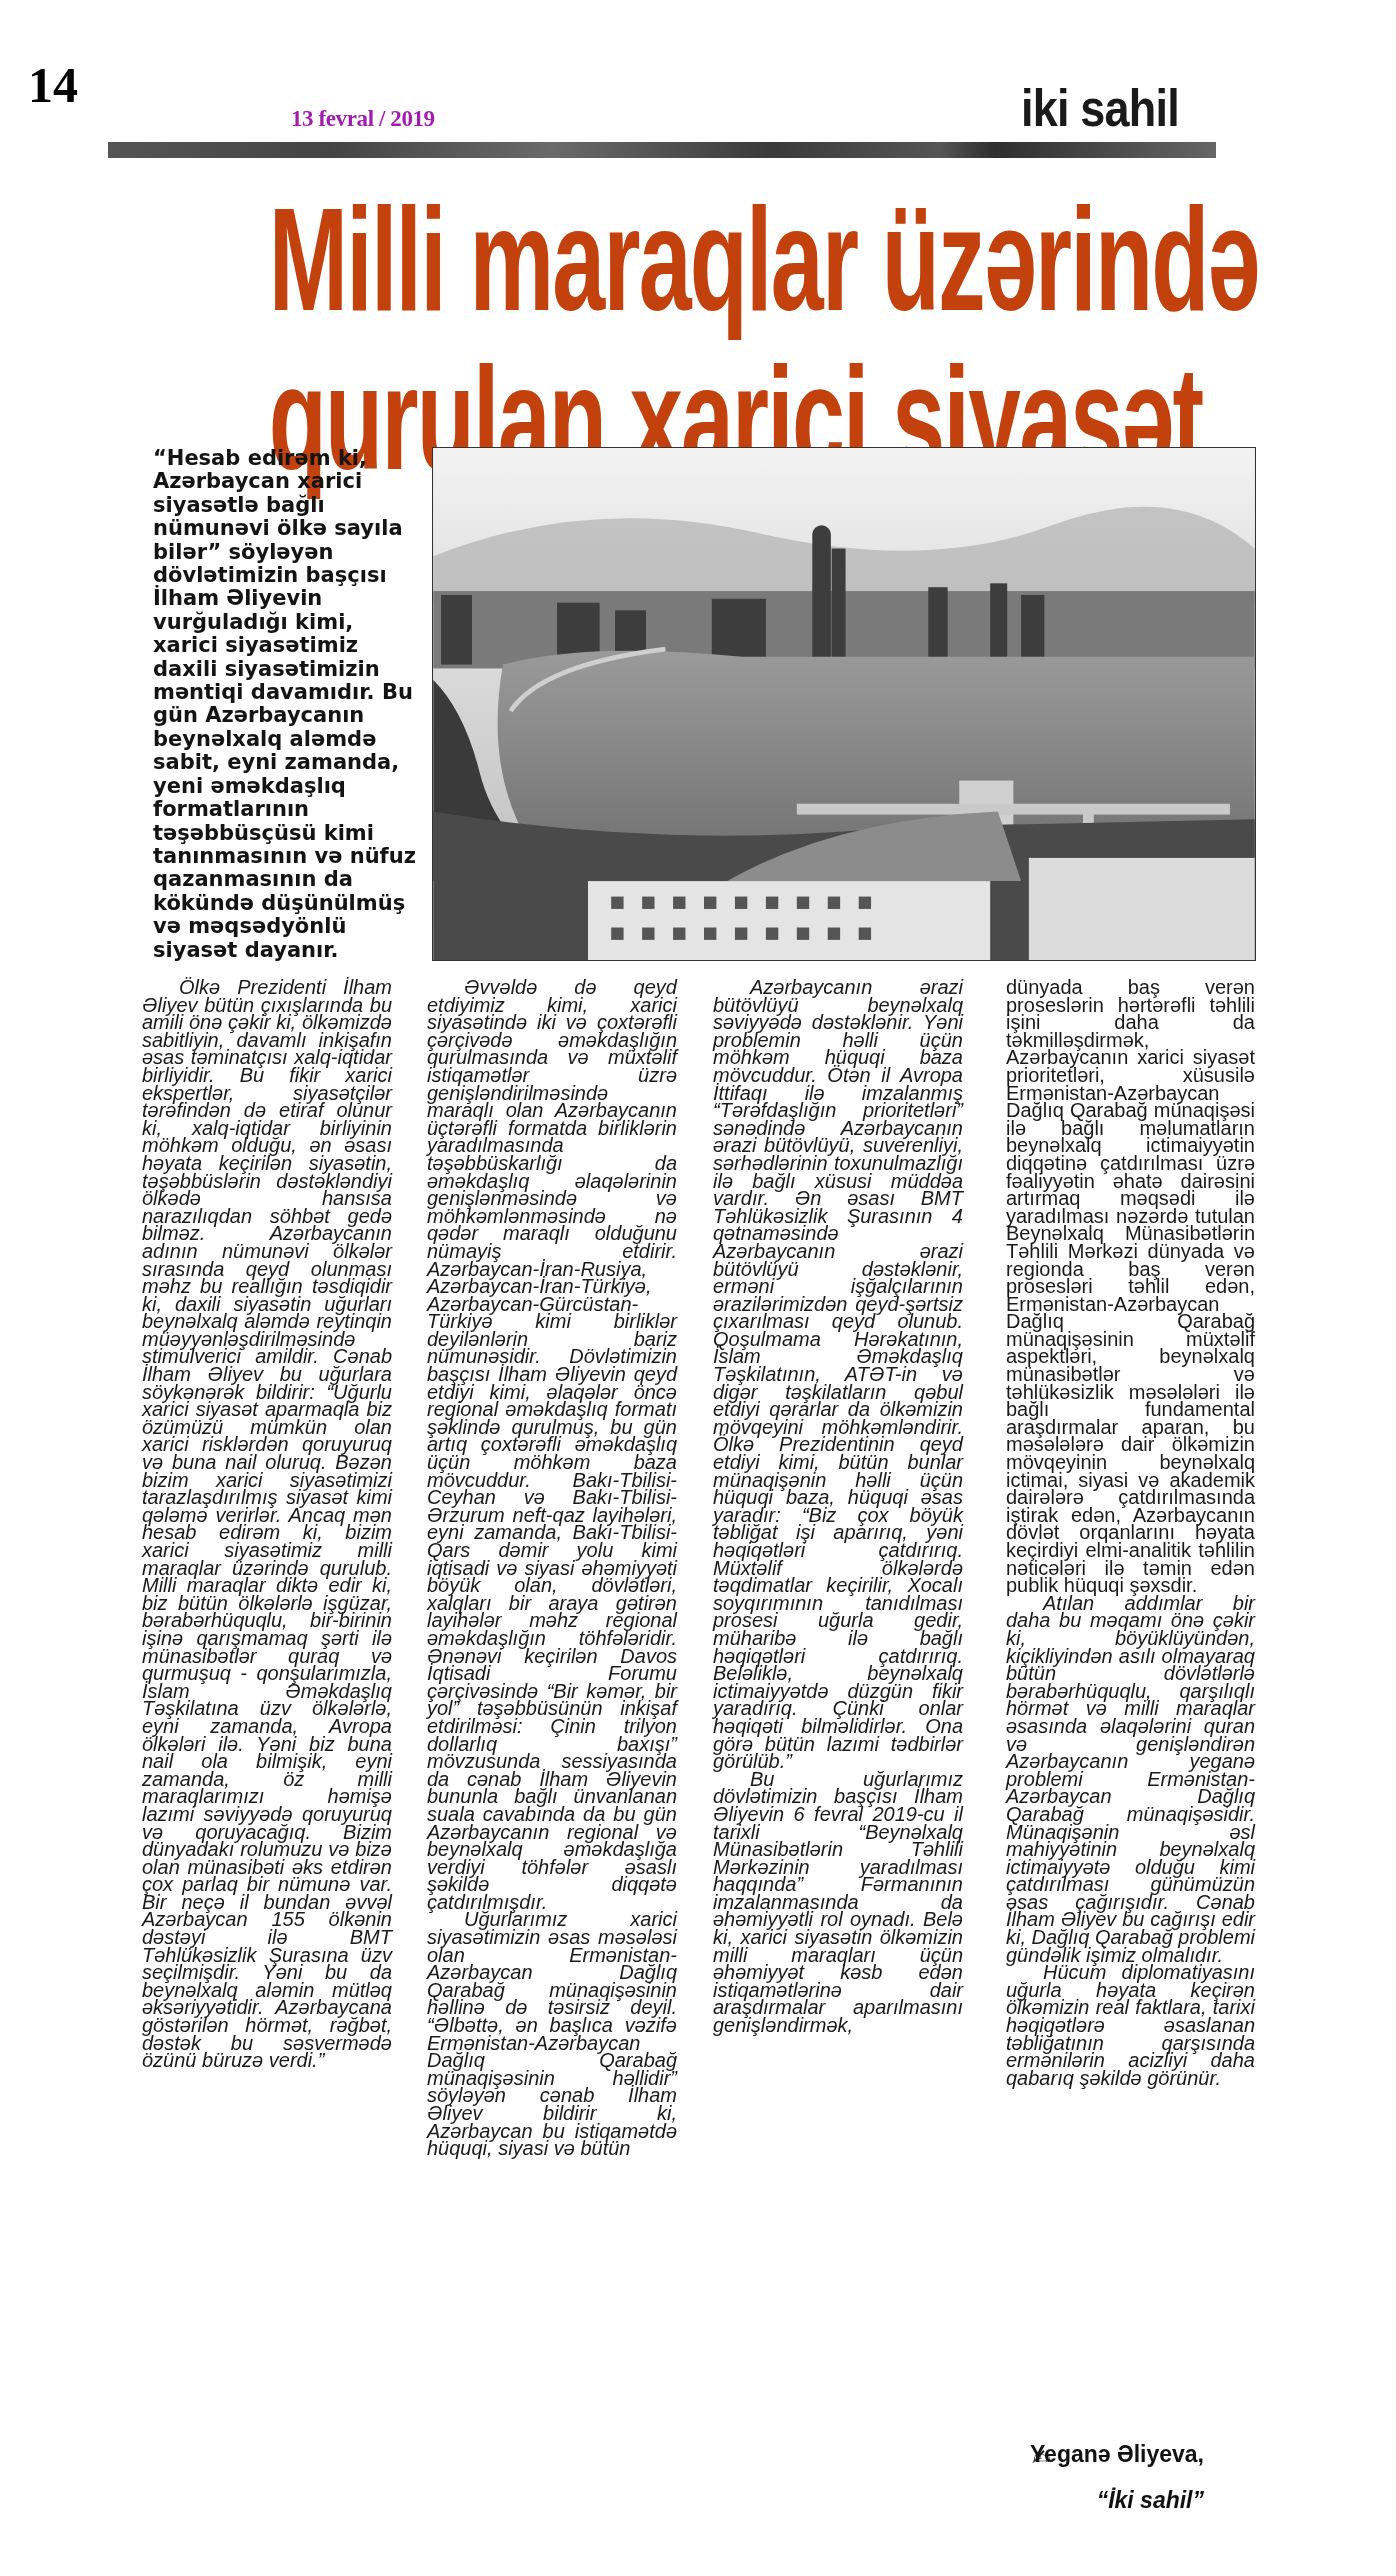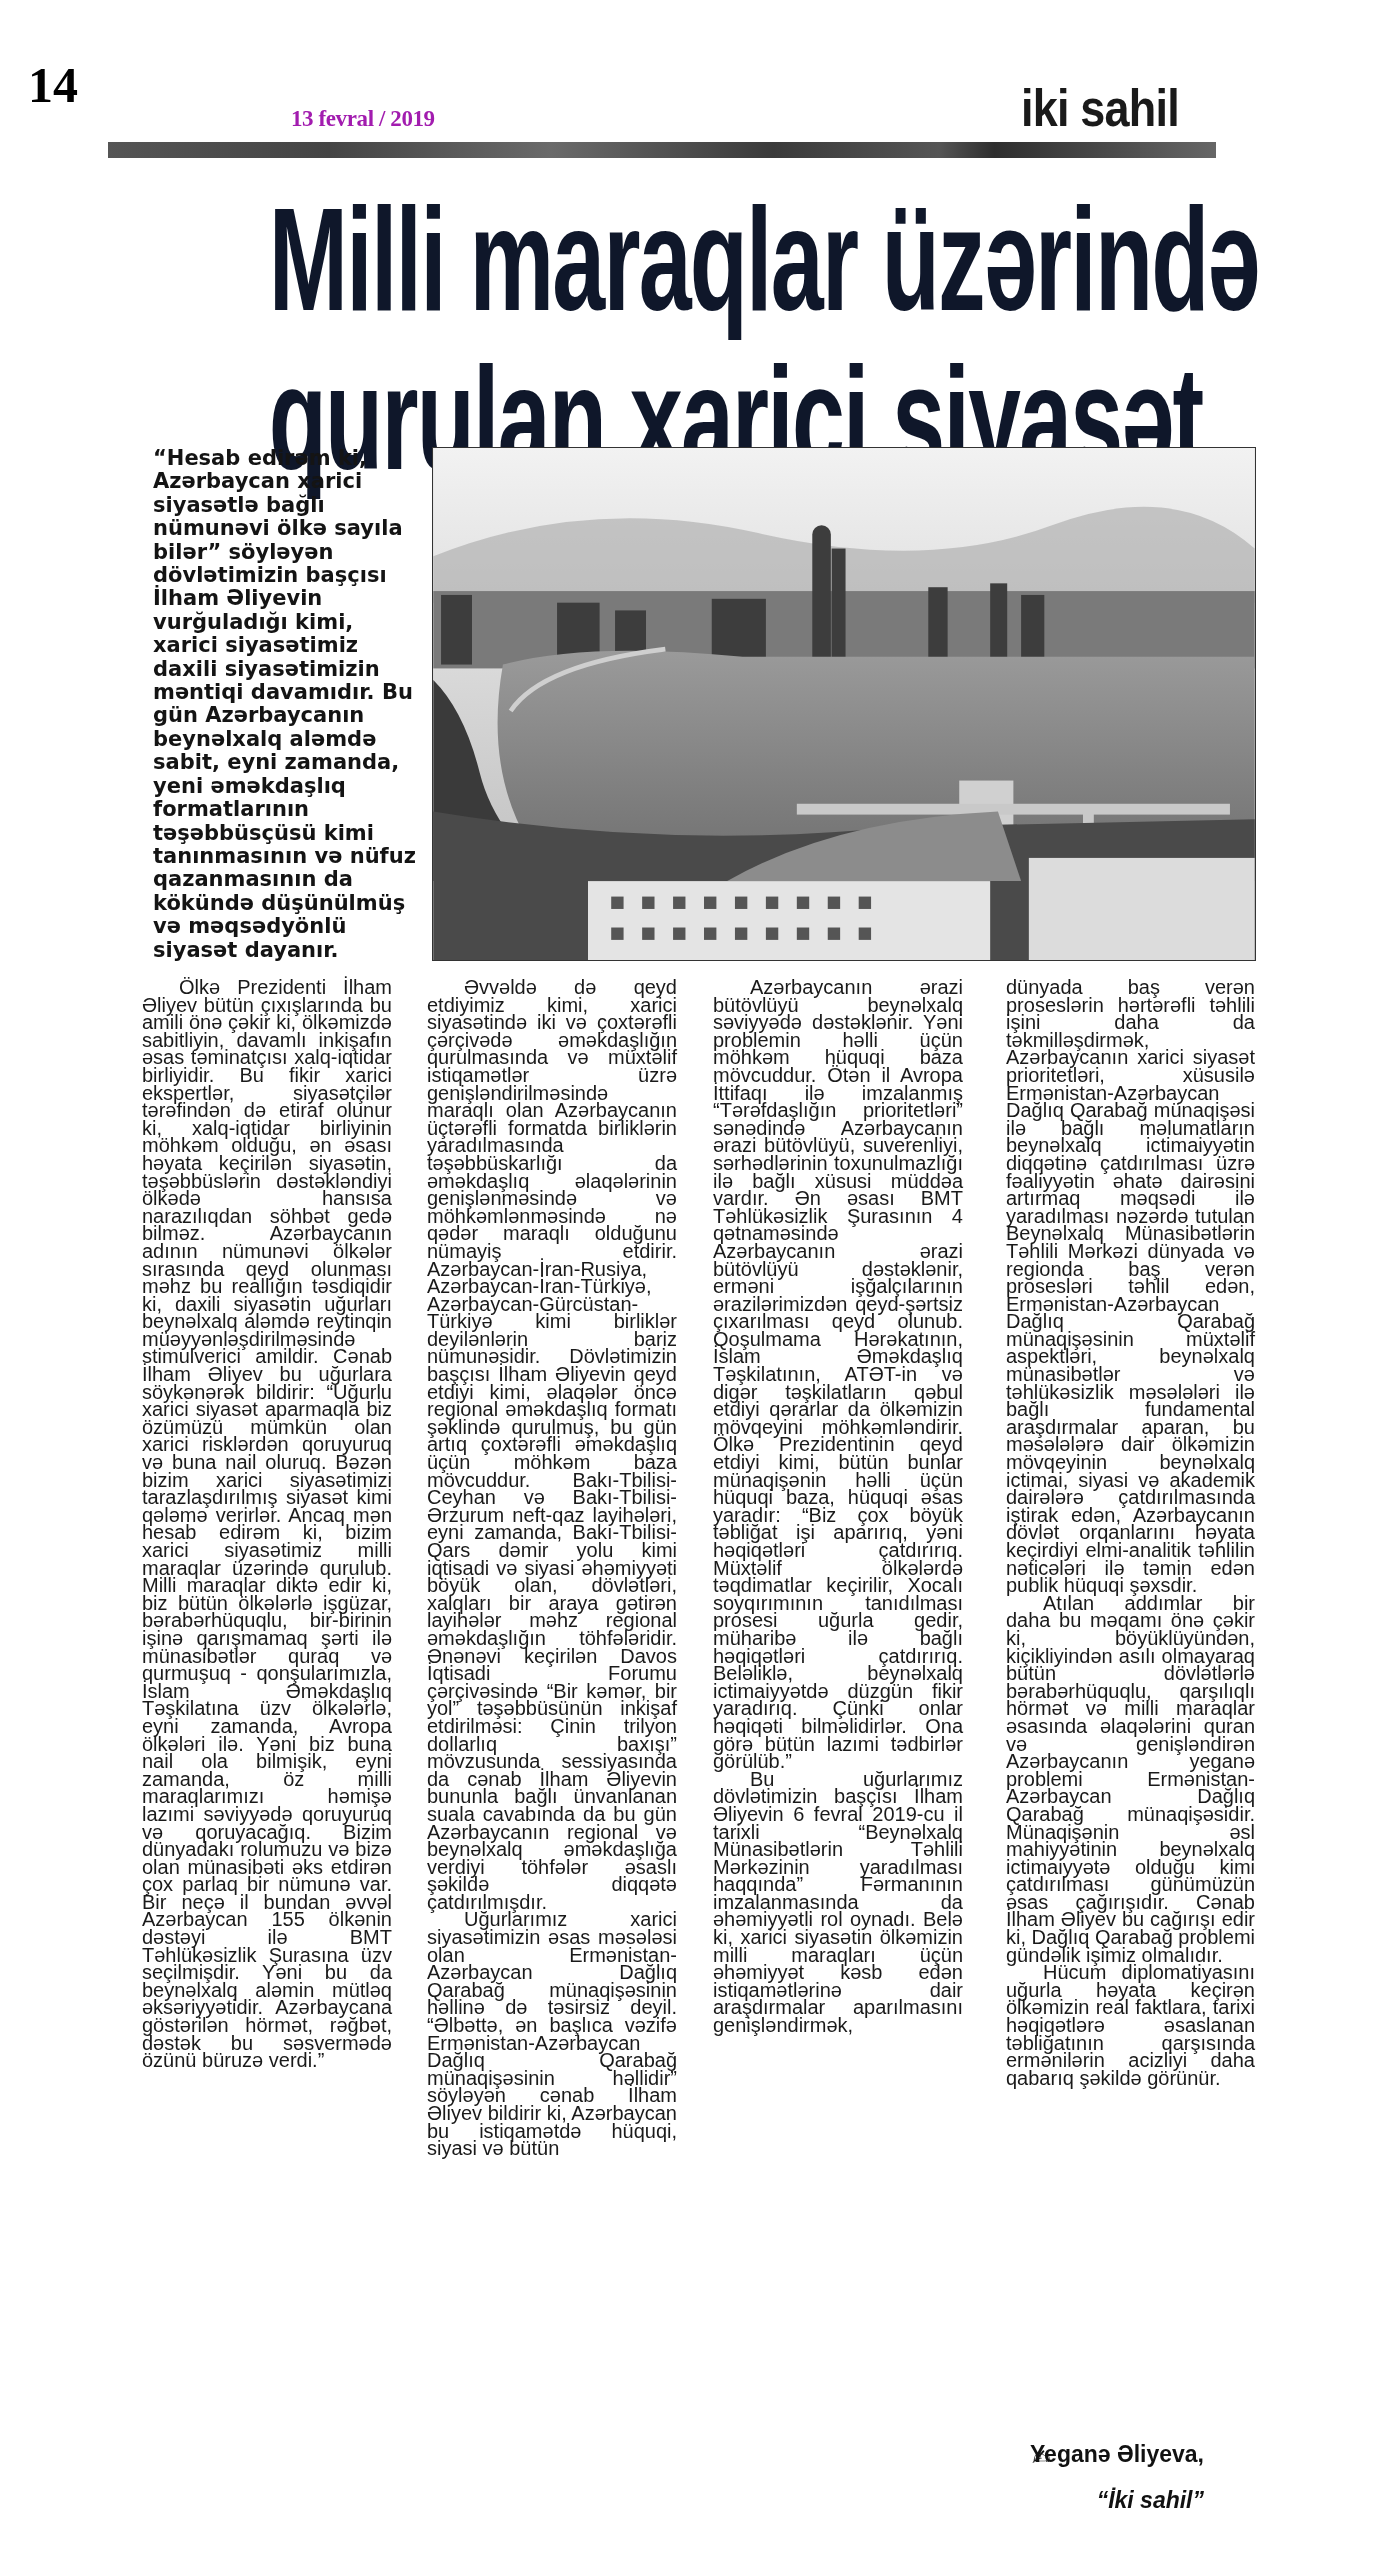--- a/index.html
+++ b/index.html
@@ -2,28 +2,28 @@
 <html style="font-size:12.4px"><head>
 <meta charset="utf-8">
 <style>
   html,body{margin:0;padding:0;background:#fff;}
   body{width:1397px;height:2576px;position:relative;overflow:hidden;color:#111;}
   .abs{position:absolute;}
   .page-num{left:28px;top:60px;font-family:"Liberation Serif",serif;font-weight:bold;font-size:50px;line-height:1;color:#000;text-align:center;}
   .date{left:291px;top:107px;font-family:"Liberation Serif",serif;font-weight:bold;font-size:23px;line-height:1;color:#a21caf;letter-spacing:-0.4px;}
   .masthead{left:1021px;top:82px;font-family:"Liberation Sans",sans-serif;font-weight:900;font-size:45px;line-height:1;color:#1a1a1a;letter-spacing:-0.8px;transform:scaleY(1.15);transform-origin:top left;}
   .rule{left:108px;top:142px;width:1108px;height:15.5px;background:linear-gradient(90deg,#555 0%,#444 20%,#6a6a6a 40%,#3a3a3a 60%,#555 75%,#2e2e2e 80%,#666 100%);}
-  .headline{left:147px;top:183px;width:1107px;font-family:"Liberation Sans",sans-serif;font-weight:900;color:#0f172a;text-align:center;}
+  .headline{left:147px;top:183px;width:1107px;font-family:"Liberation Sans",sans-serif;font-weight:900;color:#c2410c;text-align:center;}
   .headline div{font-size:122px;line-height:128px;letter-spacing:-2.3px;transform:scaleX(0.78) scaleY(1.2);transform-origin:center top;white-space:nowrap;}
   .headline div:nth-child(2){margin-top:31px;}
   .intro{left:153px;top:447px;width:263px;font-family:"DejaVu Sans",sans-serif;font-weight:bold;font-size:21px;line-height:23.4px;color:#141414;}
   .photo{left:432px;top:447px;width:822px;height:512px;border:1.5px solid #333;overflow:hidden;background:#d8d8d8;}
   .col{top:979px;font-family:"Liberation Sans",sans-serif;font-size:20px;line-height:17.6px;color:#1a1a1a;text-align:justify;hyphens:manual;}
   .col p{margin:0;text-indent:0;}
-  .col p.ind{text-indent:37px;}
+  .col p.ind{text-indent:37px;font-style:italic;}
   .c1{left:142px;width:250px;}
   .c2{left:427px;width:250px;}
   .c3{left:713px;width:250px;}
   .c4{left:1006px;width:249px;}
   .byline{left:964px;top:2444px;width:240px;font-family:"Liberation Sans",sans-serif;font-size:23px;line-height:21.7px;text-align:right;color:#111;}
   .byline .name{font-weight:bold;}
   .byline .paper{font-weight:bold;font-style:italic;margin-top:24px;}
   .pen{left:1032px;top:2445px;font-size:21.7px;color:#111;font-family:"DejaVu Sans",sans-serif;}
 </style>
 </head>

